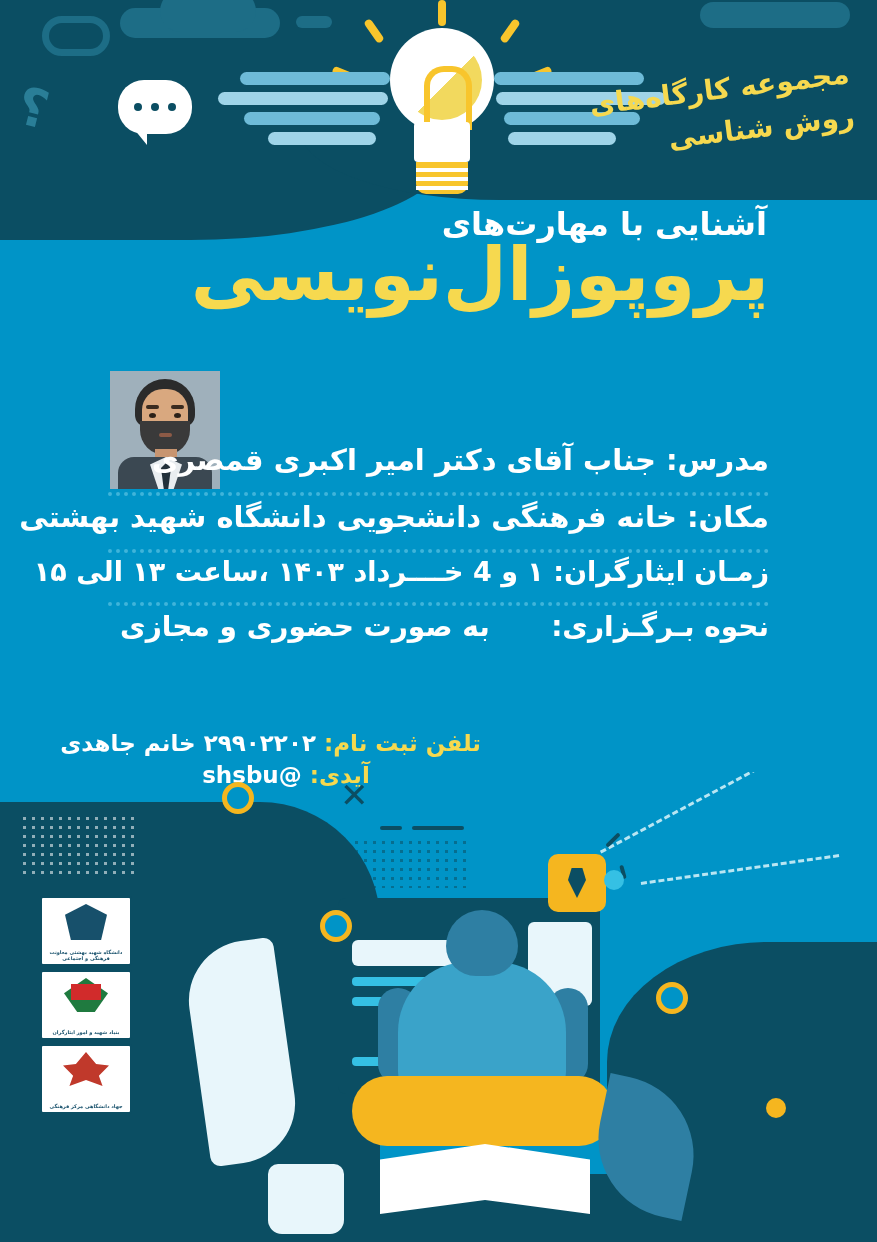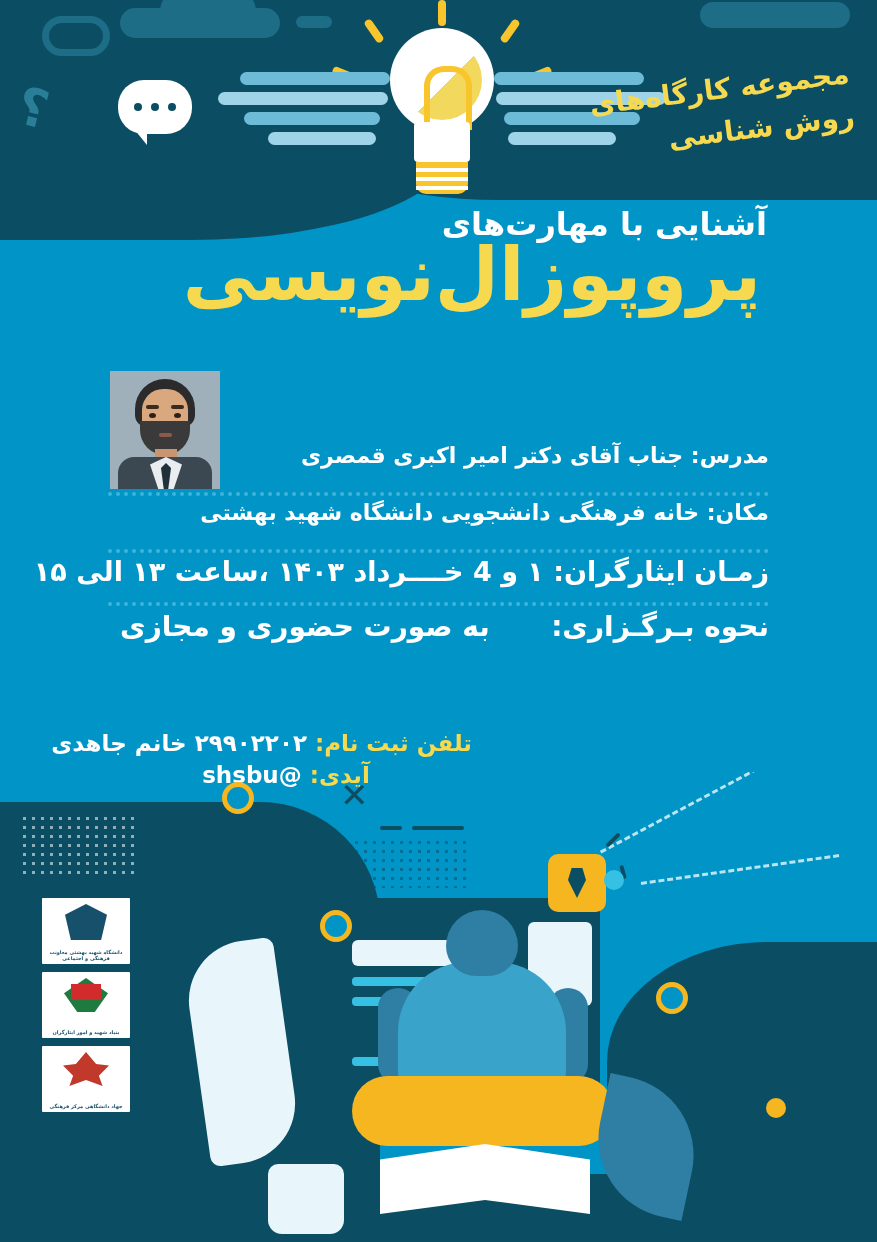--- a/index.html
+++ b/index.html
@@ -160,21 +160,21 @@
   }
   .subtitle-small {
     position: absolute;
     right: 110px; top: 205px;
     color: #ffffff;
     font-size: 32px;
     font-weight: bold;
   }
   .main-title {
     position: absolute;
-    right: 116px; top: 236px;
+    right: 108px; top: 236px;
     color: #f6d94f;
     font-size: 74px;
     font-weight: bold;
     letter-spacing: -1px;
     line-height: 1.05;
   }
   .cert-line {
     position: absolute;
     right: 108px; top: 325px;
     color: #ffffff;
@@ -202,21 +202,21 @@
   .p-shirt { position:absolute; left:40px; top:86px; width:32px; height:34px; background:#e9edf0; transform: rotate(0deg); clip-path: polygon(50% 0, 100% 22%, 72% 100%, 28% 100%, 0 22%); }
   .p-tie { position:absolute; left:51px; top:92px; width:10px; height:28px; background:#22303a; clip-path: polygon(50% 0, 100% 18%, 70% 100%, 30% 100%, 0 18%); }
 
   
   .info {
     position: absolute;
     right: 108px;
     text-align: right;
     color: #ffffff;
     font-weight: bold;
-    font-size: 22px;
+    font-size: 29px;
     white-space: nowrap;
   }
   .info-row {
     position: absolute;
     right: 108px;
     left: 108px;
     text-align: right;
     color: #ffffff;
     font-weight: bold;
     font-size: 28px;
@@ -528,21 +528,21 @@
     <span>زمـان ایثارگران:</span>
     <span>۱ و 4 خــــرداد ۱۴۰۳ ،ساعت ۱۳ الی ۱۵</span>
   </div>
   <div class="dotline" style="right:108px; top:602px;"></div>
 
   <div class="info-row" style="top:610px;">
     <span style="float:right;">نحوه بـرگـزاری:</span>
     <span style="float:left; padding-left:12px;">به صورت حضوری و مجازی</span>
   </div>
 
-  <div class="contact" style="left:92px; top:730px; width:380px; text-align:center;">
+  <div class="contact" style="left:101px; top:730px; width:380px; text-align:center;">
     <span>تلفن ثبت نام:</span>
     <span class="wht">۲۹۹۰۲۲۰۲</span>
     <span class="wht">خانم جاهدی</span>
   </div>
   <div class="contact" style="left:96px; top:762px; width:380px; text-align:center;">
     <span>آیدی:</span>
     <span class="wht">@shsbu</span>
   </div>
 
   <div class="fee" style="top:915px; right:628px; left:auto;">ویژه دانشجویان شاهد وایثارگر

